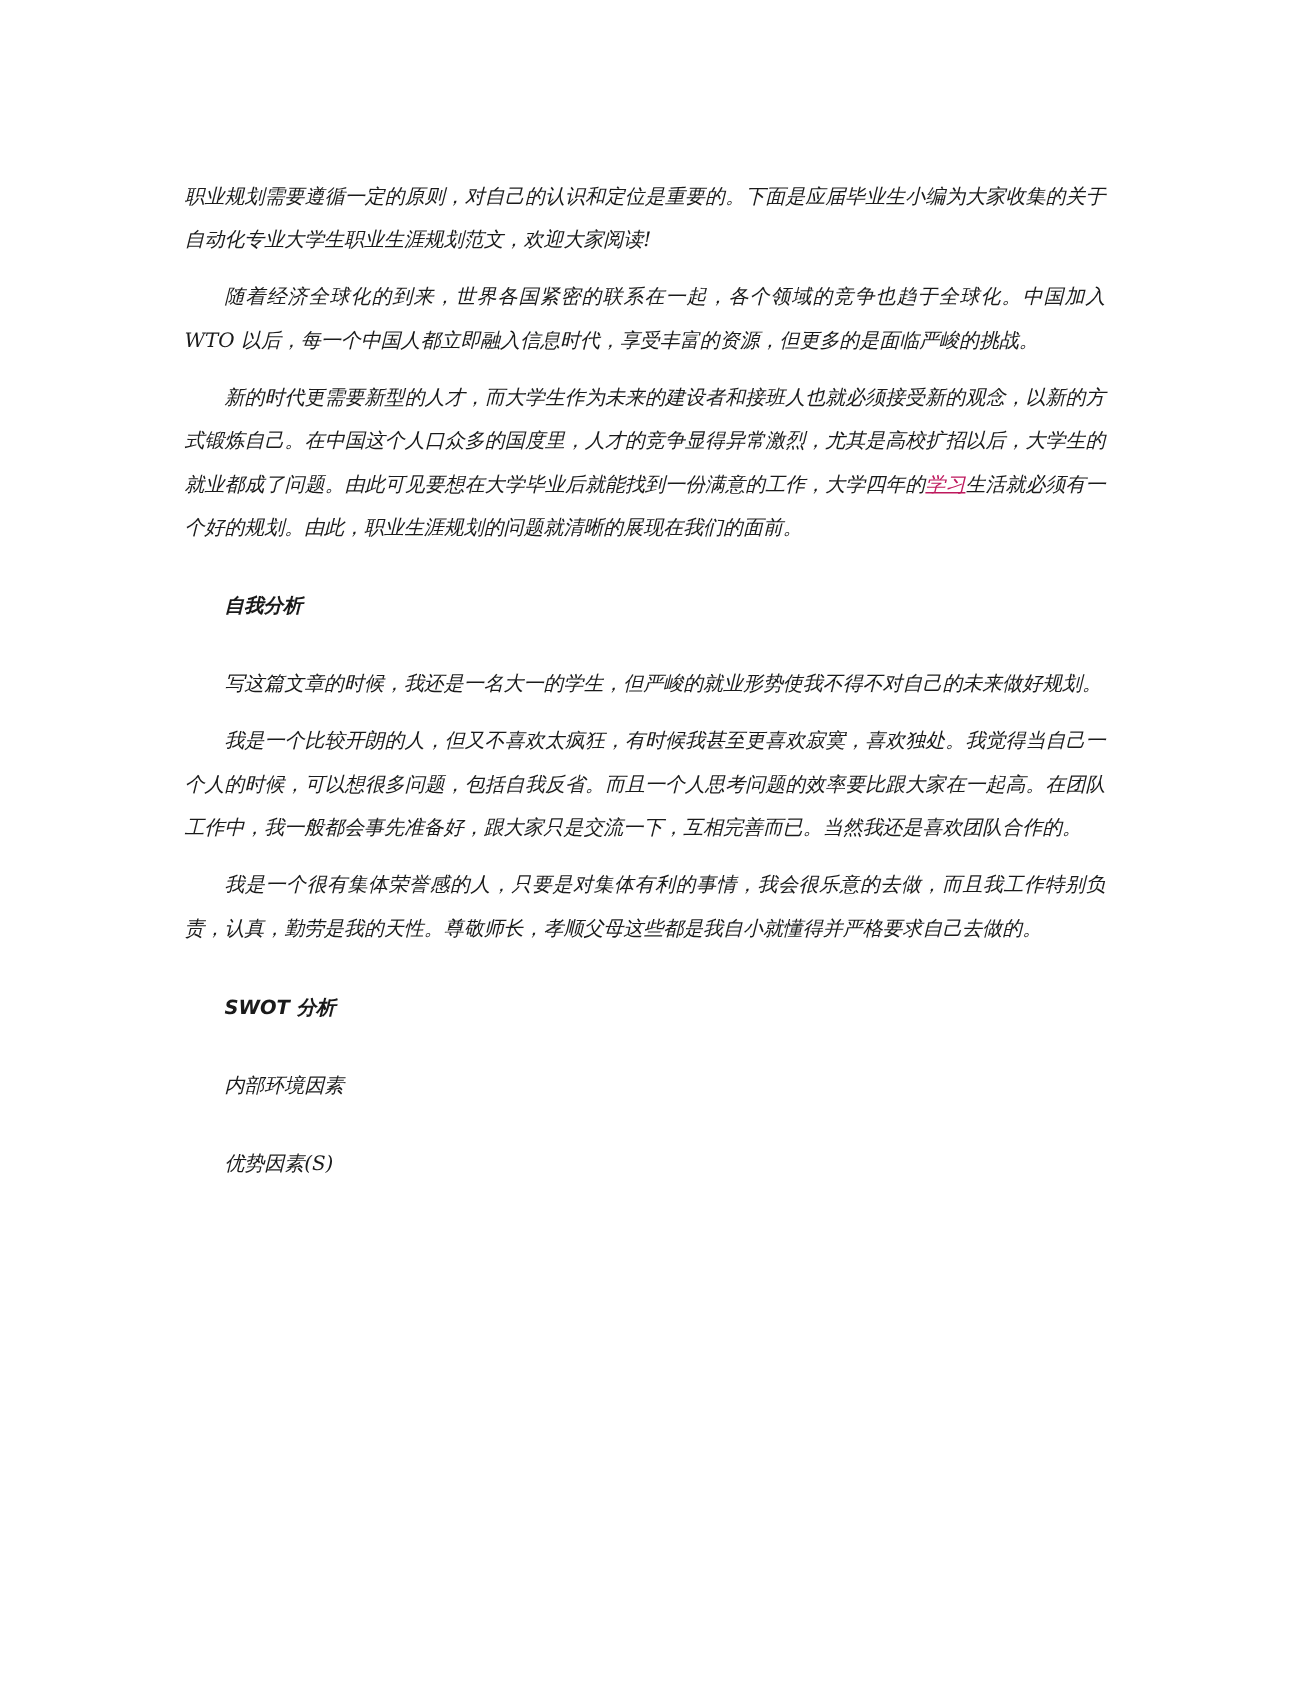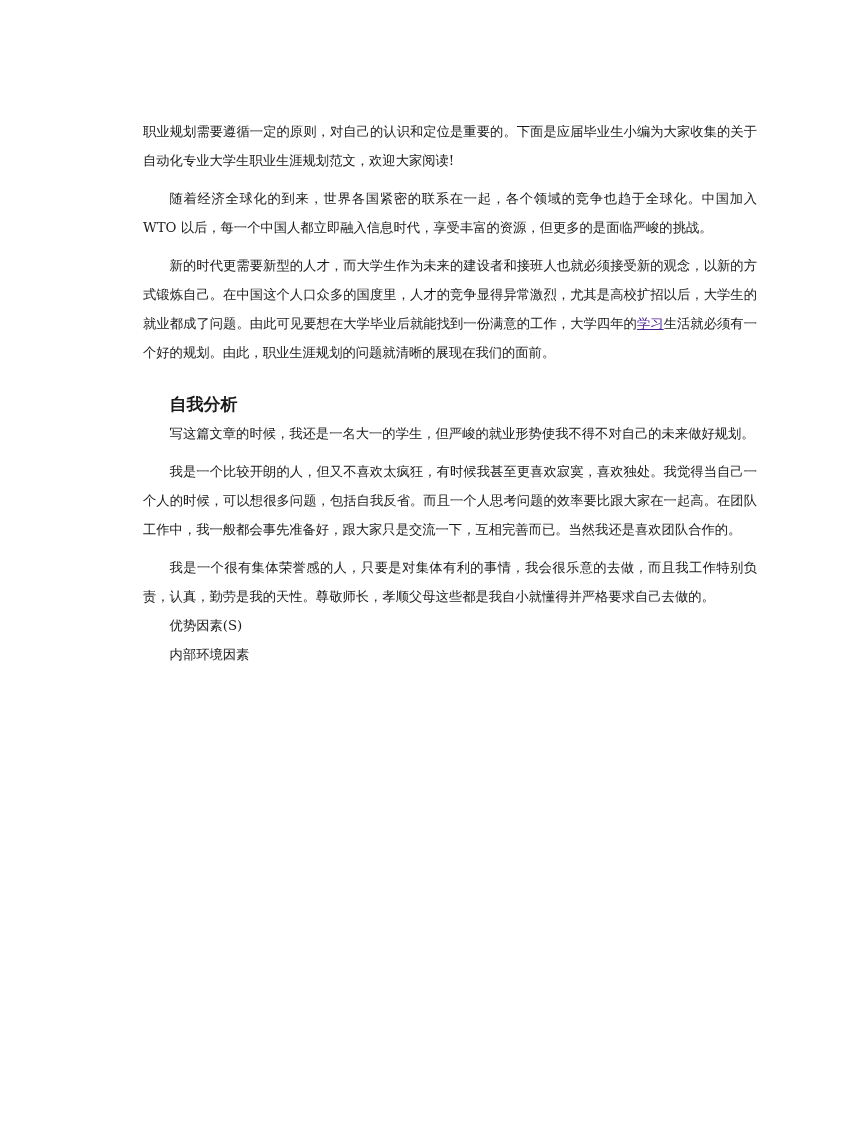--- a/index.html
+++ b/index.html
@@ -1,44 +1,45 @@
 <!DOCTYPE html>
 <html><head>
 <meta charset="utf-8">
 <style>
   html, body { margin: 0; padding: 0; background: #ffffff; }
   body { width: 866px; height: 1122px; position: relative; overflow: hidden;
          font-family: "DejaVu Serif", "Liberation Serif", serif; color: #1a1a1a; }
-  .page { position: absolute; left: 143px; top: 117px; width: 614px; }
+  .page { position: absolute; left: 123px; top: 117px; width: 614px; font-style: italic; }
   p { margin: 0; font-size: 13.3px; line-height: 29px; text-align: justify; text-align-last: left; }
   p.indent { text-indent: 26.6px; }
   .gap { margin-top: 9px; }
-  .gap-h { }
-  h3 { margin: 0; font-size: 17px; line-height: 29px; font-weight: bold; padding-left: 26.6px;
+  .gap-h { margin-top: 23px; }
+  h3 { margin: 0; font-size: 13px; line-height: 29px; font-weight: bold; padding-left: 26.6px;
        font-family: "DejaVu Sans", "Liberation Sans", sans-serif; }
   p.plain-indent { padding-left: 26.6px; }
-  a.link { color: #4c1d95; text-decoration: underline; }
+  a.link { color: #be185d; text-decoration: underline; }
 </style>
 </head>
 <body>
 
 <div class="page">
   <p>职业规划需要遵循一定的原则，对自己的认识和定位是重要的。下面是应届毕业生小编为大家收集的关于自动化专业大学生职业生涯规划范文，欢迎大家阅读!</p>
 
   <p class="indent gap">随着经济全球化的到来，世界各国紧密的联系在一起，各个领域的竞争也趋于全球化。中国加入 WTO 以后，每一个中国人都立即融入信息时代，享受丰富的资源，但更多的是面临严峻的挑战。</p>
 
   <p class="indent gap"><span>新的时代更需要新型的人才，而大学生作为未来的建设者和接班人也就必须接受新的观念，以新的方式锻炼自己。在中国这个人口众多的国度里，人才的竞争显得异常激烈，尤其是高校扩招以后，大学生的就业都成了问题。由此可见要想在大学毕业后就能找到一份满意的工作，大学四年的</span><a class="link" href="#">学习</a><span>生活就必须有一个好的规划。由此，职业生涯规划的问题就清晰的展现在我们的面前。</span></p>
 
   <h3 class="gap-h" style="margin-top:23px">自我分析</h3>
 
   <p class="indent gap-h">写这篇文章的时候，我还是一名大一的学生，但严峻的就业形势使我不得不对自己的未来做好规划。</p>
 
   <p class="indent gap">我是一个比较开朗的人，但又不喜欢太疯狂，有时候我甚至更喜欢寂寞，喜欢独处。我觉得当自己一个人的时候，可以想很多问题，包括自我反省。而且一个人思考问题的效率要比跟大家在一起高。在团队工作中，我一般都会事先准备好，跟大家只是交流一下，互相完善而已。当然我还是喜欢团队合作的。</p>
 
   <p class="indent gap">我是一个很有集体荣誉感的人，只要是对集体有利的事情，我会很乐意的去做，而且我工作特别负责，认真，勤劳是我的天性。尊敬师长，孝顺父母这些都是我自小就懂得并严格要求自己去做的。</p>
 
 
+  <h3 class="gap" style="margin-top:24px">SWOT 分析</h3>
+
+  <p class="plain-indent gap-h">内部环境因素</p>
 
   <p class="plain-indent gap-h">优势因素(S)</p>
-
-  <p class="plain-indent gap-h">内部环境因素</p>
 
 </div>
 
 </body></html>

